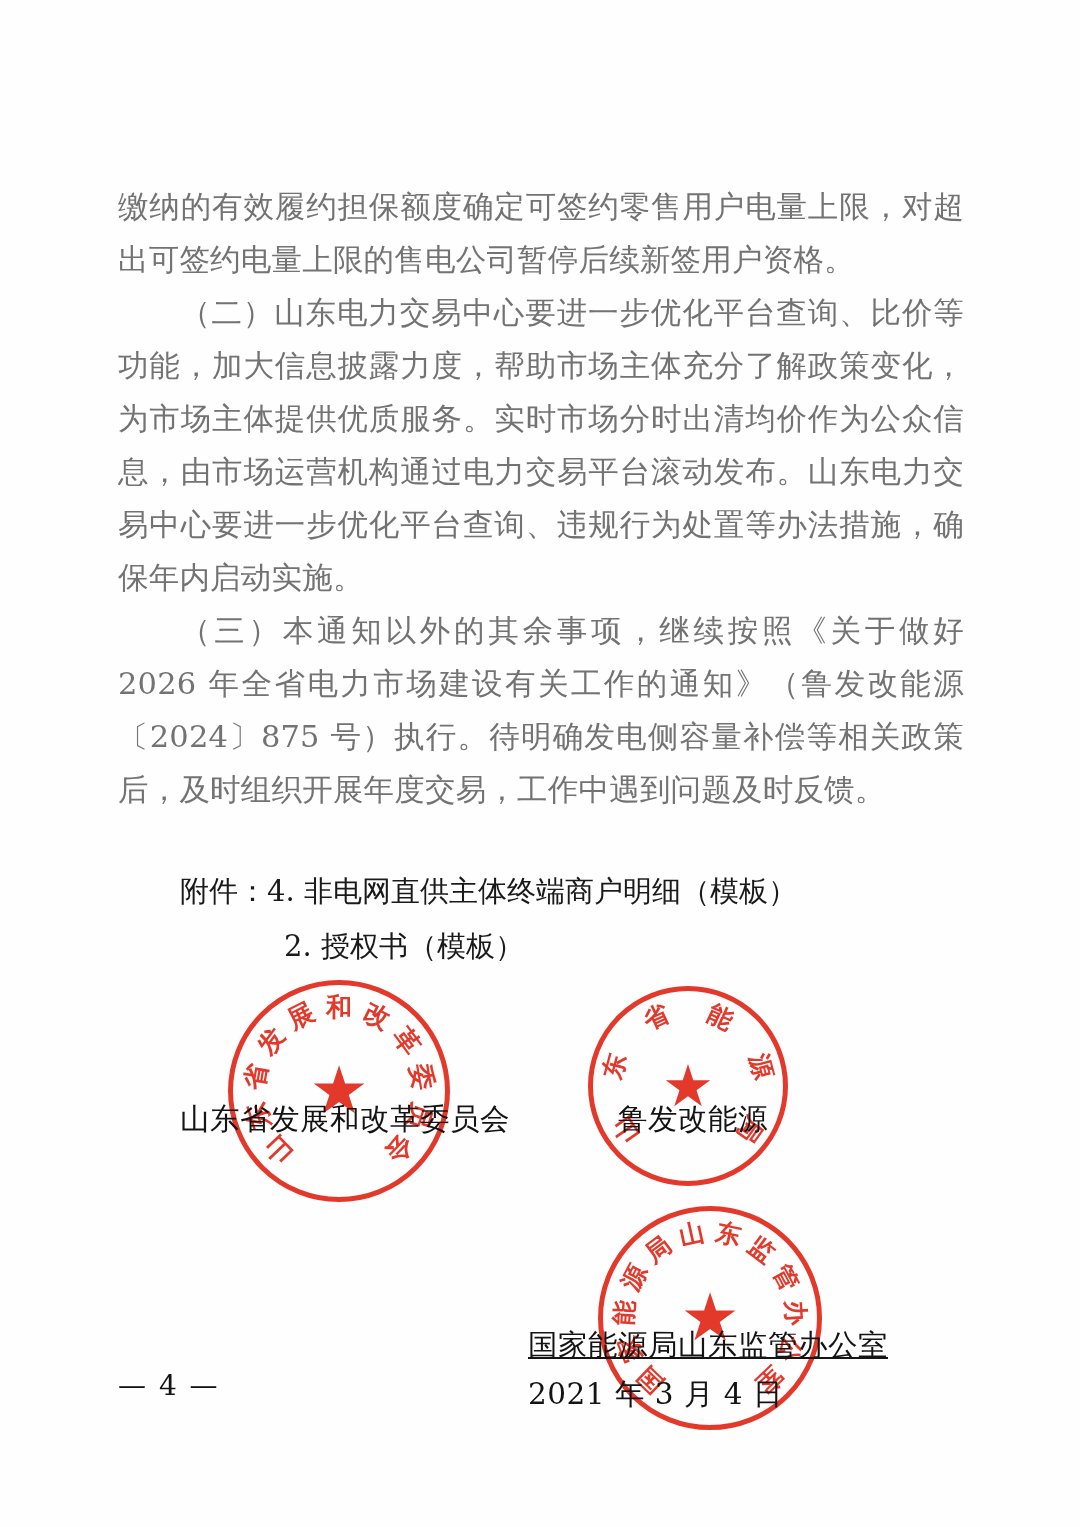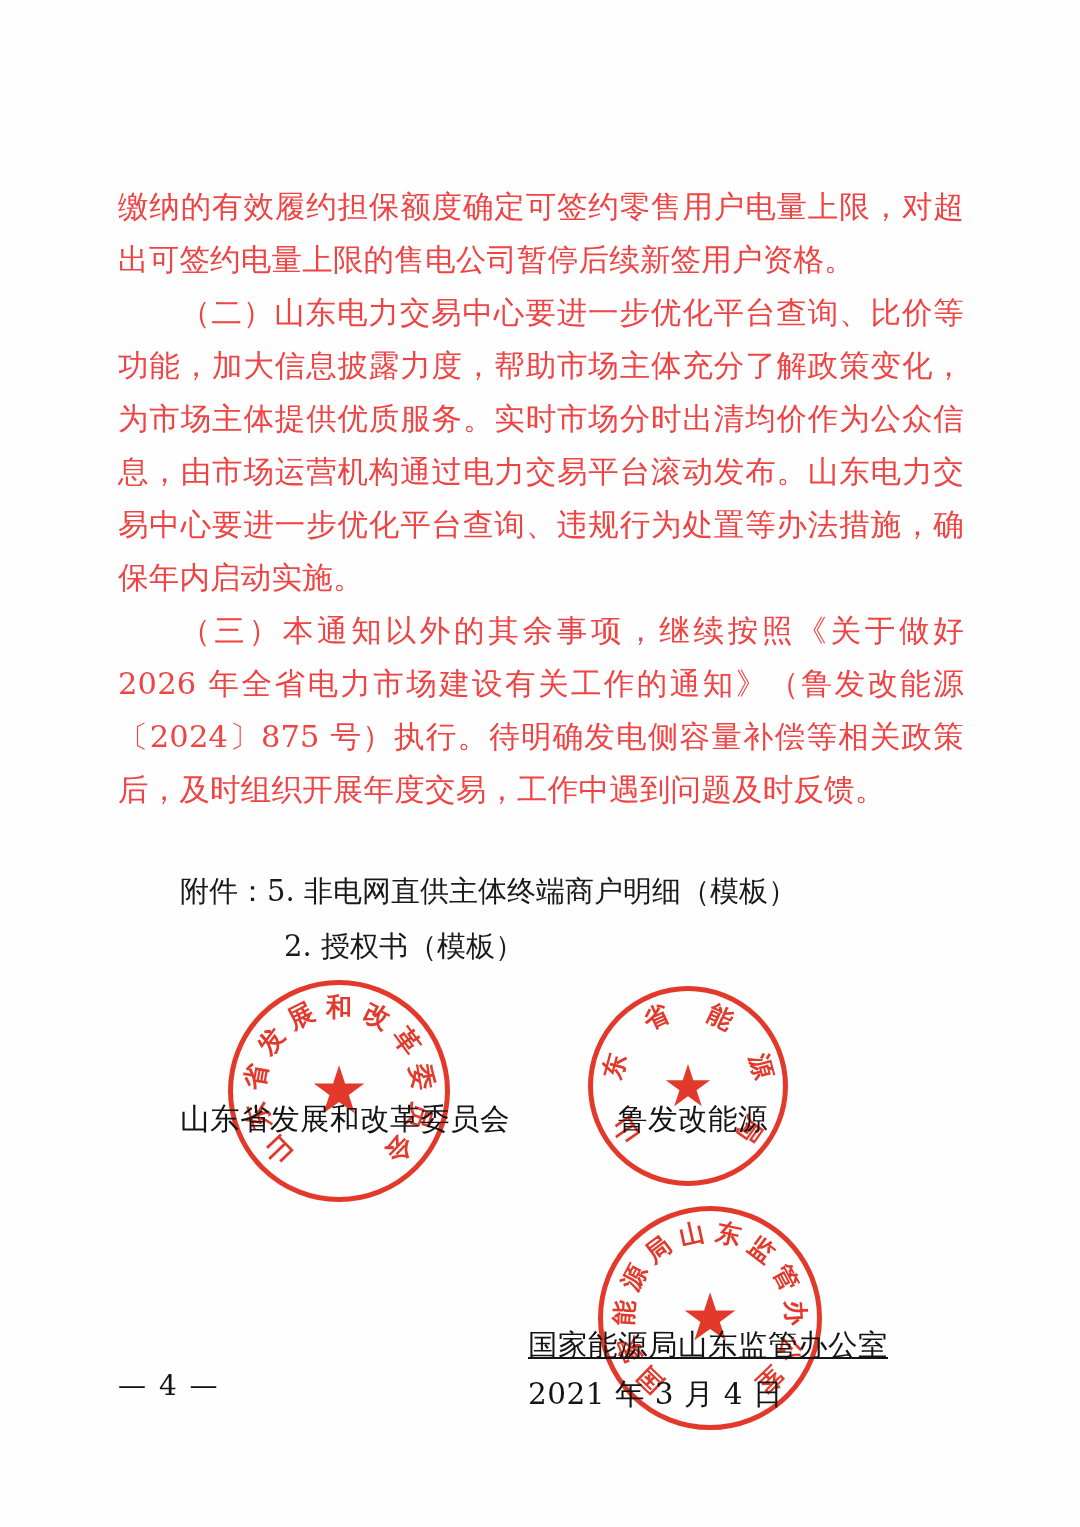--- a/index.html
+++ b/index.html
@@ -27,21 +27,21 @@
     width: 846px;
   }
   p.body-text {
     margin: 0 0 0 0;
     font-size: 30.5px;
     line-height: 53px;
     letter-spacing: 0.2px;
     text-align: justify;
     text-justify: inter-ideograph;
     font-family: "DejaVu Serif", serif;
-    color: #ef4444;
+    color: #737373;
   }
   p.indent {
     text-indent: 62px;
   }
   .attach-block {
     margin-top: 48px;
     font-size: 29px;
     line-height: 55px;
     padding-left: 62px;
   }
@@ -136,21 +136,21 @@
   <div class="content">
 
     <p class="body-text">缴纳的有效履约担保额度确定可签约零售用户电量上限，对超出可签约电量上限的售电公司暂停后续新签用户资格。</p>
 
     <p class="body-text indent">（二）山东电力交易中心要进一步优化平台查询、比价等功能，加大信息披露力度，帮助市场主体充分了解政策变化，为市场主体提供优质服务。实时市场分时出清均价作为公众信息，由市场运营机构通过电力交易平台滚动发布。山东电力交易中心要进一步优化平台查询、违规行为处置等办法措施，确保年内启动实施。</p>
 
     <p class="body-text indent">（三）本通知以外的其余事项，继续按照《关于做好 2026 年全省电力市场建设有关工作的通知》（鲁发改能源〔2024〕875 号）执行。待明确发电侧容量补偿等相关政策后，及时组织开展年度交易，工作中遇到问题及时反馈。</p>
 
     <div class="attach-block">
       <div>
-        <span>附件：</span><span>5. 非电网直供主体终端商户明细（模板）</span>
+        <span>附件：</span><span>4. 非电网直供主体终端商户明细（模板）</span>
       </div>
       <div class="attach-line-2">2. 授权书（模板）</div>
     </div>
 
     <div class="sign-area">
 
       <div class="seal" id="seal-a">
         <div class="seal-inner"></div>
         <div class="seal-text">
             <span style="font-size: 26px; transform: rotate(-134deg) translate(0px, -84px) translate(-50%, -50%) rotate(0deg);">山</span>

